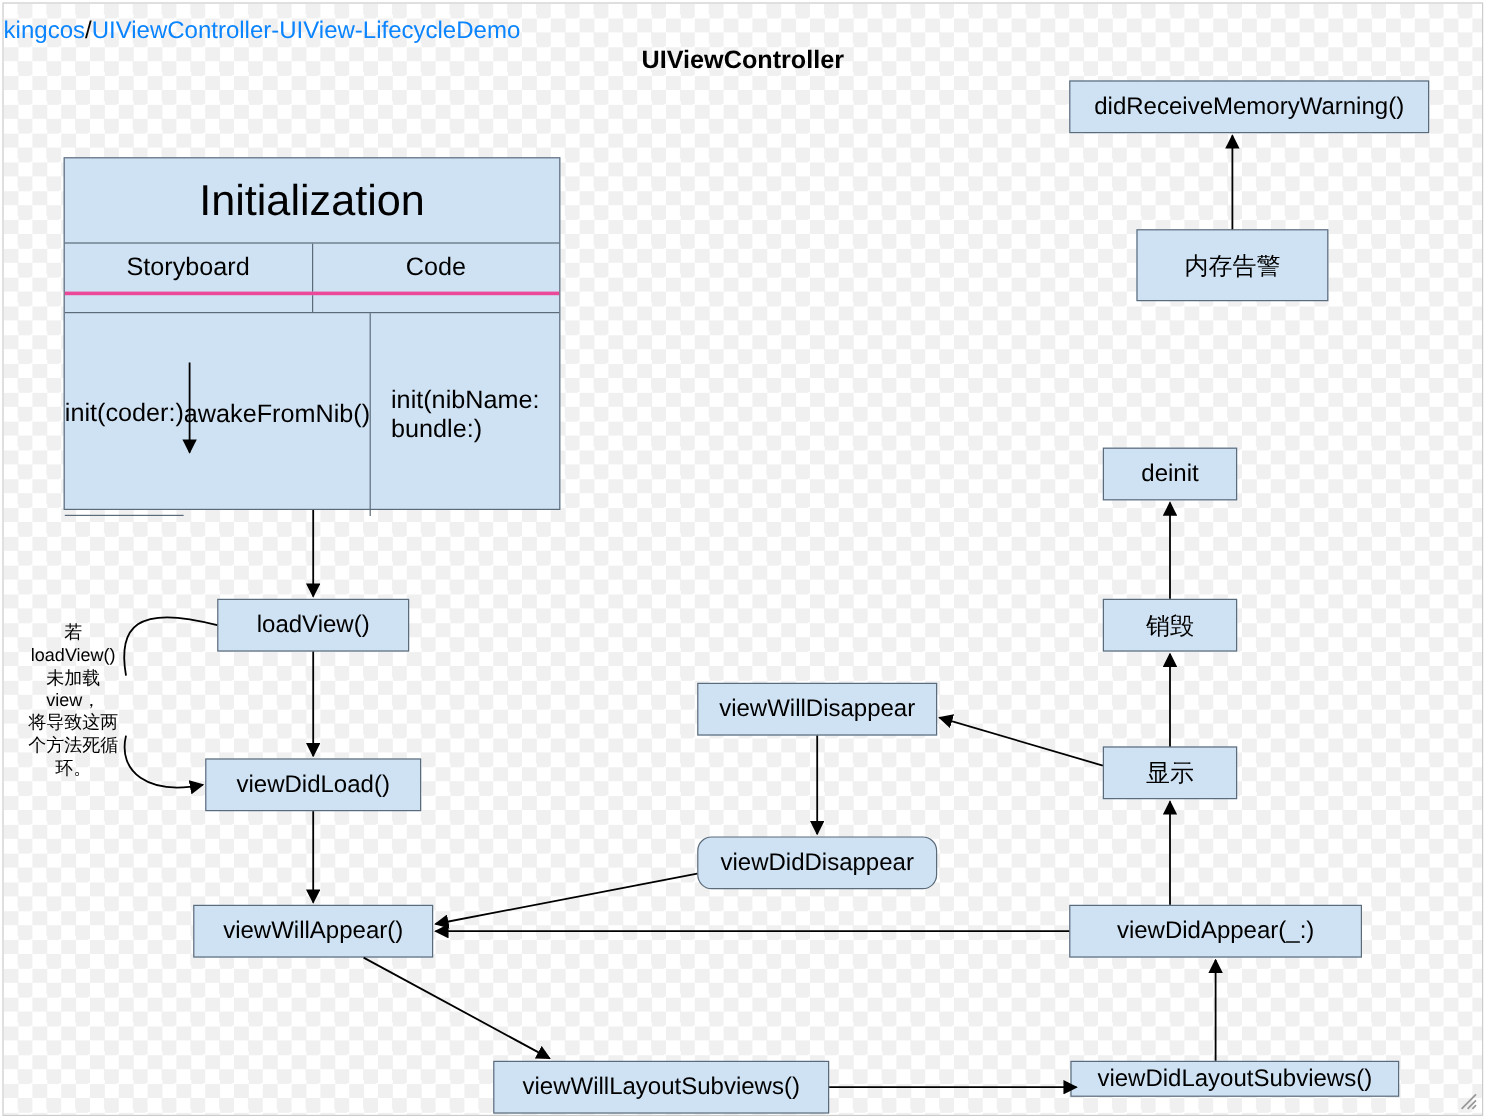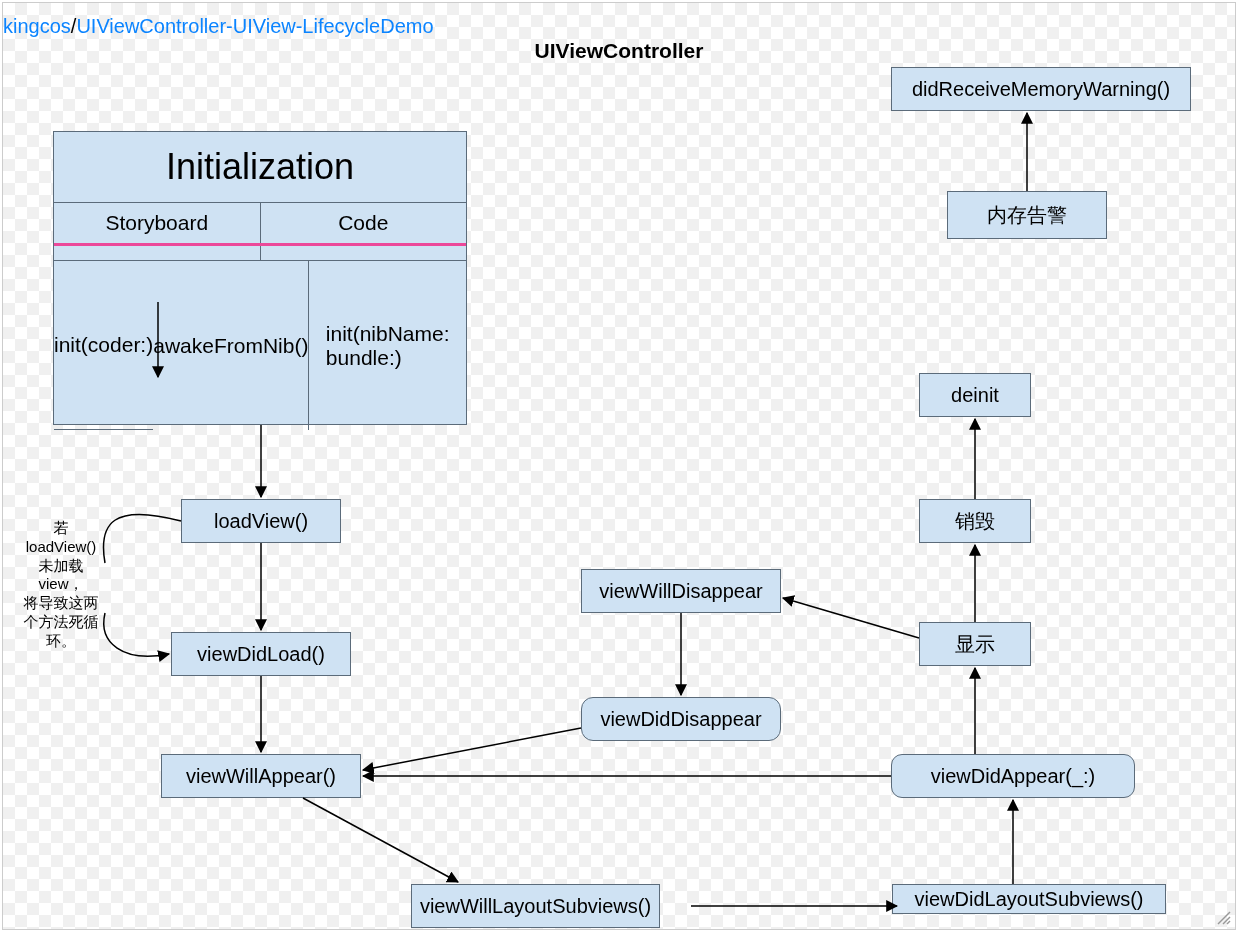--- a/index.html
+++ b/index.html
@@ -181,29 +181,29 @@
         <div class="lc-item" style="border-bottom:none;">awakeFromNib()</div>
       </div>
       <div class="right-col" style="white-space:pre-line;">init(nibName:
 bundle:)</div>
     </div>
   </div>
 
   <div class="box" style="left:178px; top:496px; width:160px; height:44px;">loadView()</div>
   <div class="box" style="left:168px; top:629px; width:180px; height:44px;">viewDidLoad()</div>
   <div class="box" style="left:158px; top:751px; width:200px; height:44px;">viewWillAppear()</div>
-  <div class="box" style="left:408px; top:881px; width:249px; height:44px;">viewWillLayoutSubviews()</div>
+  <div class="box" style="left:408px; top:881px; width:280px; height:44px;">viewWillLayoutSubviews()</div>
   <div class="box" style="left:889px; top:881px; width:274px; height:29px;">viewDidLayoutSubviews()</div>
-  <div class="box" style="left:888px; top:751px; width:244px; height:44px;border-radius:11px;">viewDidAppear(_:)</div>
+  <div class="box" style="left:888px; top:751px; width:244px; height:44px;">viewDidAppear(_:)</div>
   <div class="box" style="left:916px; top:619px; width:112px; height:44px;">显示</div>
   <div class="box" style="left:578px; top:566px; width:200px; height:44px;">viewWillDisappear</div>
   <div class="box" style="left:578px; top:694px; width:200px; height:44px;border-radius:12px;">viewDidDisappear</div>
   <div class="box" style="left:916px; top:496px; width:112px; height:44px;">销毁</div>
   <div class="box" style="left:916px; top:370px; width:112px; height:44px;">deinit</div>
-  <div class="box" style="left:944px; top:188px; width:160px; height:48px;">内存告警</div>
+  <div class="box" style="left:944px; top:188px; width:160px; height:60px;">内存告警</div>
   <div class="box" style="left:888px; top:64px; width:300px; height:44px;">didReceiveMemoryWarning()</div>
 
   <div class="note" style="left:8px; top:516px; white-space:pre-line;">若
 loadView()
 未加载
 view，
 将导致这两
 个方法死循
 环。</div>
 

